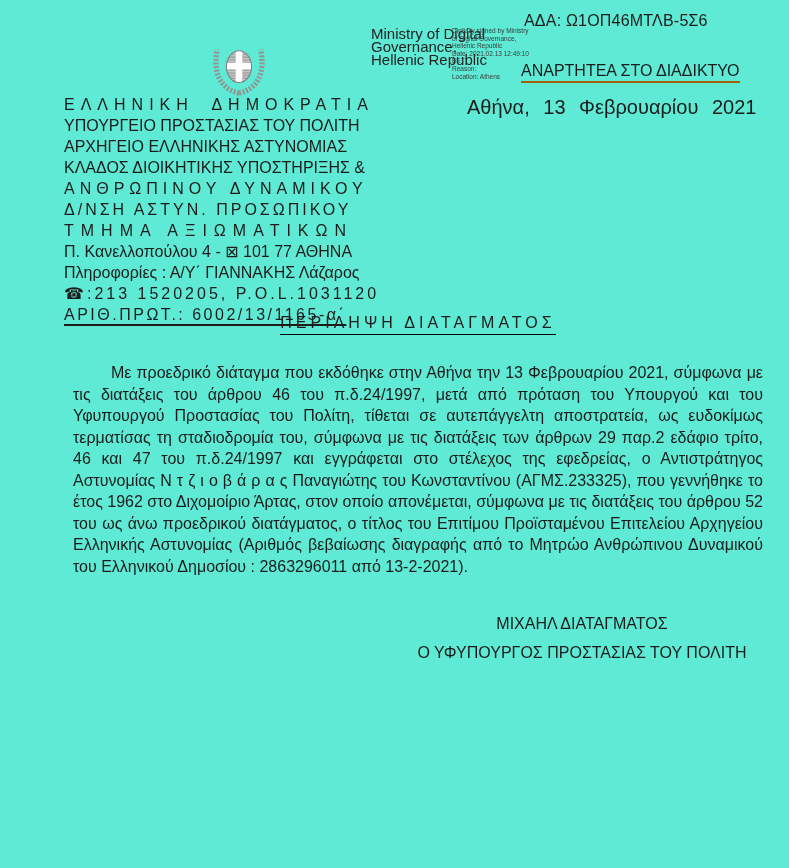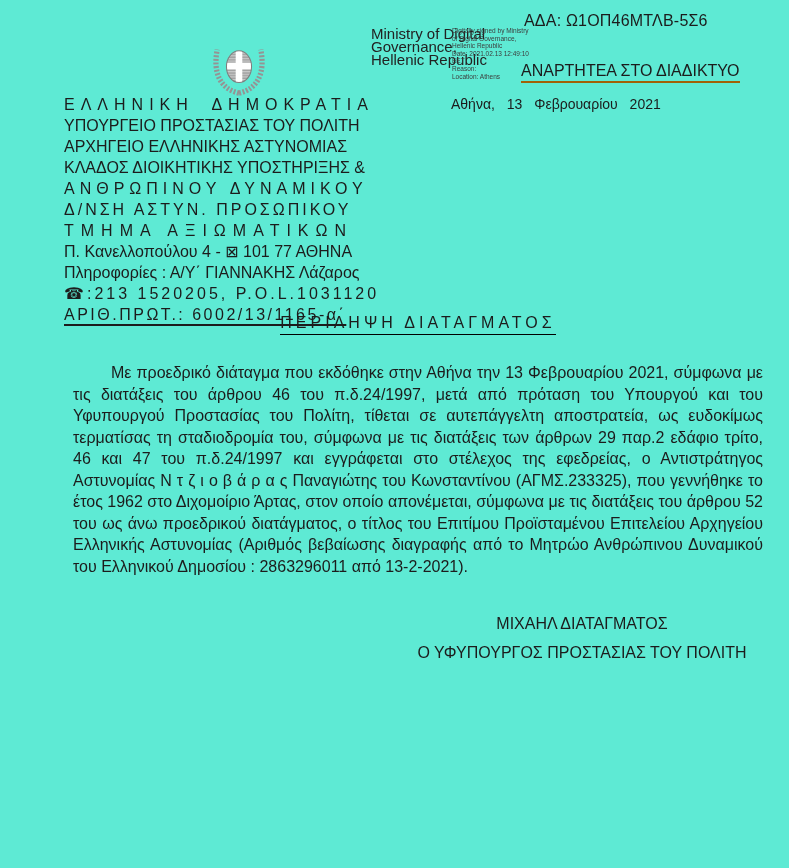--- a/index.html
+++ b/index.html
@@ -12,21 +12,21 @@
   .sig-details{position:absolute;left:452px;top:27px;font-size:6.5px;line-height:7.6px;white-space:pre-line;color:#3c3c3c;}
   .anartitea{position:absolute;left:521px;top:62px;font-size:16px;border-bottom:2px solid #a16207;padding-bottom:1px;}
   .emblem{position:absolute;left:206px;top:40px;width:66px;height:56px;}
   .hdr{position:absolute;left:64px;top:94px;width:334px;font-size:16px;line-height:21px;white-space:nowrap;}
   .hdr > div:nth-child(1){letter-spacing:6px;word-spacing:8px;}
   .hdr > div:nth-child(5){letter-spacing:5px;}
   .hdr > div:nth-child(6){letter-spacing:3px;}
   .hdr > div:nth-child(7){letter-spacing:7px;}
   .hdr > div:nth-child(10){letter-spacing:3px;}
   .hdr > div:nth-child(11){letter-spacing:2.5px;text-decoration:underline;text-decoration-thickness:1.5px;text-underline-offset:4px;}
-  .date{position:absolute;left:451px;top:96px;font-size:14px;word-spacing:8px;}
+  .date{position:absolute;left:467px;top:96px;font-size:20px;word-spacing:8px;}
   .title-wrap{position:absolute;left:0;top:314px;width:789px;text-align:center;}
   .title-wrap span{display:inline-block;font-size:16px;letter-spacing:4px;border-bottom:1.6px solid #000;padding-bottom:2px;margin-left:47px;}
   .body-par{position:absolute;left:57px;top:362px;width:690px;font-size:16px;line-height:21.5px;text-align:justify;text-indent:38px;margin-left:16px;}
   .sigs{position:absolute;left:413px;top:614px;width:338px;text-align:center;font-size:16px;line-height:20px;}
   .sigs .pair{margin-bottom:9px;}
 </style>
 </head>
 <body>
 
 <div class="page">

